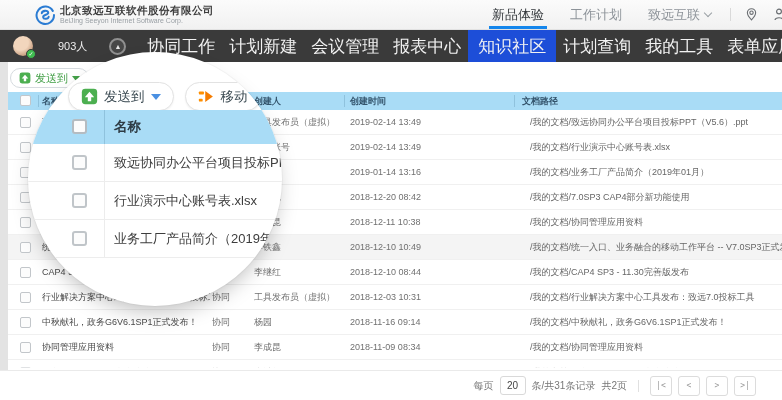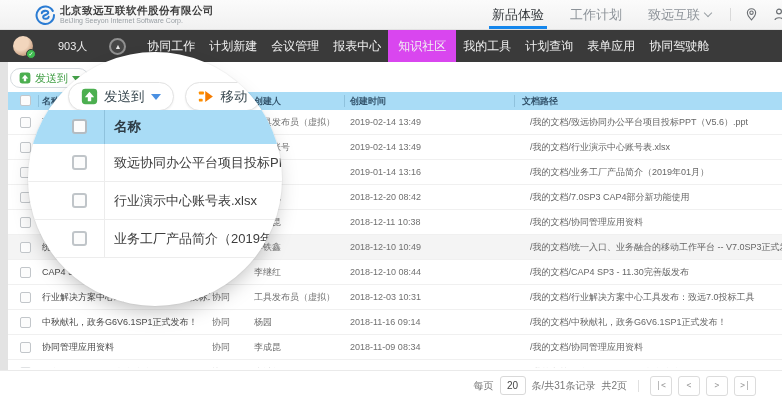--- a/index.html
+++ b/index.html
@@ -31,23 +31,23 @@
   .navbar { position:absolute; left:0; top:30px; width:782px; height:32px; background:#3a3a3a;
     display:flex; align-items:center; z-index:20; }
   .avatar { width:20px; height:20px; border-radius:50%; margin-left:13px; position:relative; flex:0 0 auto;
     background:radial-gradient(circle at 38% 32%, #f2d6bd 0 42%, #caa184 72%, #7d6048); }
   .badge { position:absolute; right:-3px; bottom:-3px; width:10px; height:10px; background:#3fbb50;
     border:1px solid #3a3a3a; border-radius:50%; color:#fff; font-size:6px; line-height:8px; text-align:center; }
   .usercount { color:#ececec; font-size:11px; margin-left:25px; white-space:nowrap; }
   .compass { width:17px; height:17px; border-radius:50%; background:#474747; border:2px solid #909090;
     margin-left:22px; color:#e8e8e8; font-size:7px; line-height:13px; text-align:center; flex:0 0 auto; }
   .navitems { display:flex; height:100%; margin-left:14px; }
-  .navitem { color:#f2f2f2; font-size:12px; padding:0 7px; display:flex; align-items:center;
+  .navitem { color:#f2f2f2; font-size:17px; padding:0 7px; display:flex; align-items:center;
     cursor:pointer; white-space:nowrap; }
-  .navitem.active { background:#d946ef; padding:0 10px; }
+  .navitem.active { background:#1d4ed8; padding:0 10px; }
   
   .leftstrip { position:absolute; left:0; top:62px; width:8px; height:308px; background:#e3e3e3; }
   .btn-small { position:absolute; left:10px; top:68px; height:20px; border:1px solid #d6dbdf;
     border-radius:11px; background:#fff; display:inline-flex; align-items:center; padding:0 8px;
     gap:4px; z-index:5; cursor:pointer; }
   .btn-small .txt { font-size:11px; color:#43a047; }
   .caret-sm { width:0; height:0; border-left:4px solid transparent; border-right:4px solid transparent;
     border-top:5px solid #43a047; }
   
   .thead { position:absolute; left:8px; top:92px; width:774px; height:18px; background:#a9dcf6; z-index:2; }
@@ -142,22 +142,22 @@
     <span class="badge">✓</span>
   </div>
   <span class="usercount">903人</span>
   <div class="compass">▲</div>
   <div class="navitems">
       <div class="navitem">协同工作</div>
       <div class="navitem">计划新建</div>
       <div class="navitem">会议管理</div>
       <div class="navitem">报表中心</div>
       <div class="navitem active">知识社区</div>
+      <div class="navitem">计划查询</div>
       <div class="navitem">我的工具</div>
-      <div class="navitem">计划查询</div>
       <div class="navitem">表单应用</div>
       <div class="navitem">协同驾驶舱</div>
     </div>
 </div>
 
 <div class="leftstrip"></div>
 
 <div class="btn-small">
   <svg width="12" height="12" viewBox="0 0 20 20">
     <rect x="1" y="1" width="18" height="18" rx="4" fill="#4caf50"></rect>

